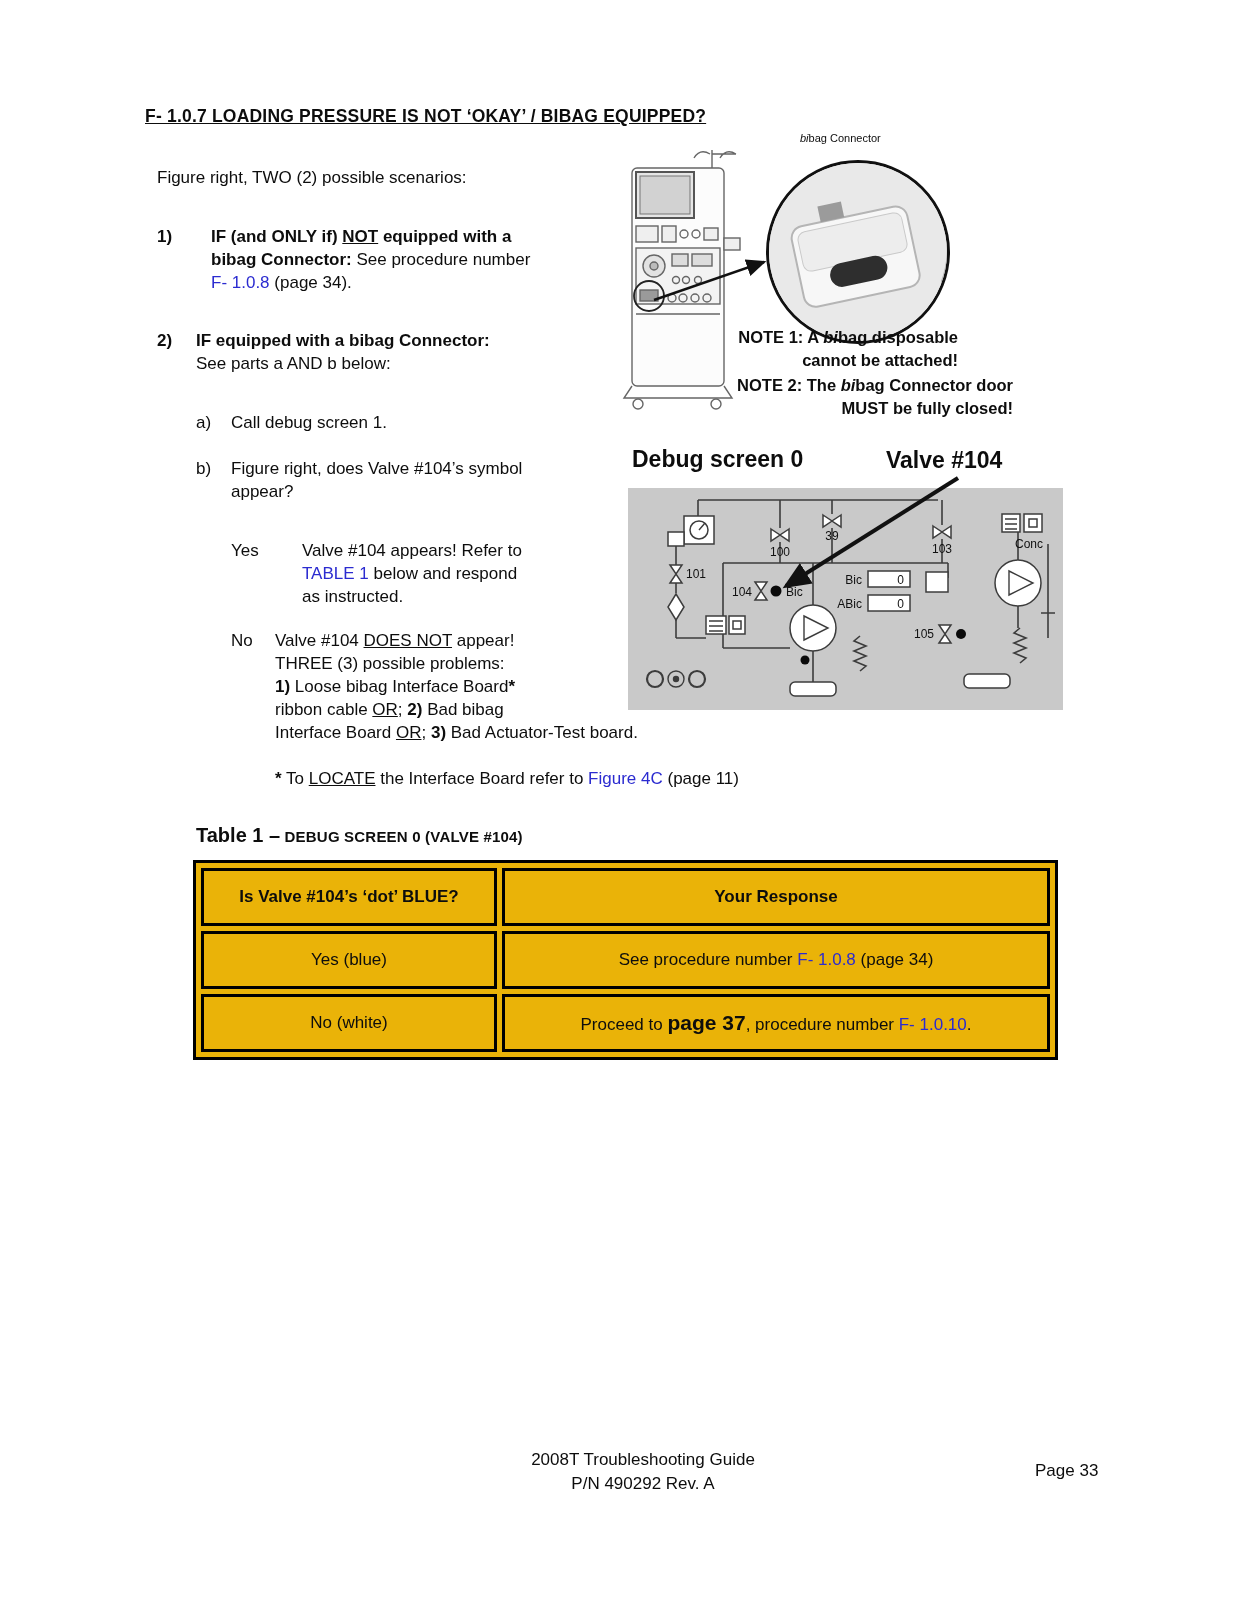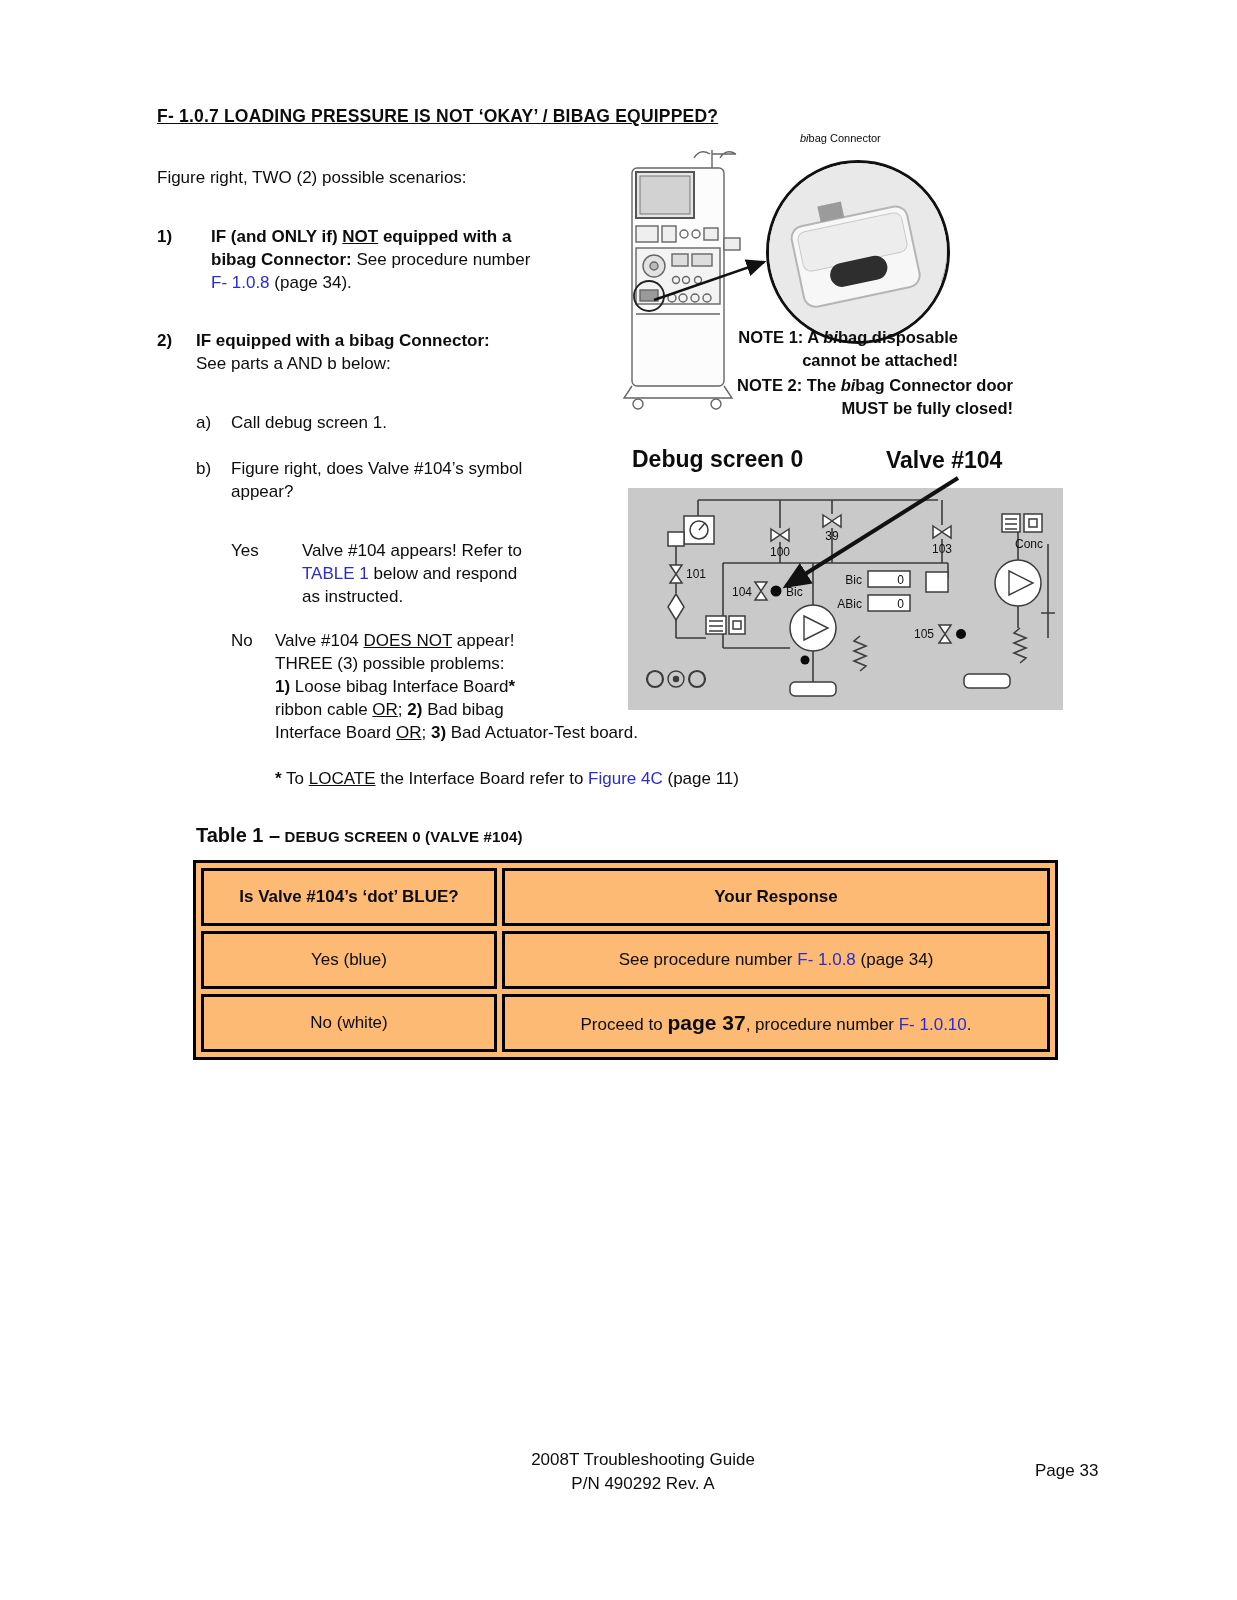--- a/index.html
+++ b/index.html
@@ -13,36 +13,36 @@
   .i { font-style: italic; }
   .link { color: #2b2bd0; }
   .title { font-size: 17.5px; font-weight: bold; text-decoration: underline; white-space: nowrap; letter-spacing: .2px; }
   .caption { font-weight: normal; font-size: 11px; white-space: nowrap; }
   .note { font-weight: bold; font-size: 16.5px; line-height: 23px; text-align: right; white-space: nowrap; }
   .figlabel { font-weight: bold; font-size: 23px; white-space: nowrap; }
   .h-main { font-weight: bold; font-size: 20px; }
   .h-sub  { font-weight: bold; font-size: 15px; letter-spacing: .2px; }
   .callout-circle { width: 184px; height: 184px; border: 3px solid #111; border-radius: 50%;
                     overflow: hidden; background: #ececec; }
-  table.t1 { border-collapse: separate; border-spacing: 5px; border: 3px solid #000; background: #fdba74; }
+  table.t1 { border-collapse: separate; border-spacing: 5px; border: 3px solid #000; background: #eab308; }
   .t1 td { border: 3px solid #000; text-align: center; vertical-align: middle; font-size: 17px; padding: 6px; height: 58px; }
   .t1 td.c1 { width: 296px; }
   .t1 td.c2 { width: 548px; }
   .t1 td.hdr { font-weight: bold; }
   .big { font-size: 21px; font-weight: bold; }
   .footer { font-size: 17px; line-height: 24px; text-align: center; }
   svg text { font-family: "Liberation Sans", "DejaVu Sans", sans-serif; }
   .slabel text { font-size: 12px; fill: #111; }
 </style>
 </head>
 <body>
 
 <div class="page">
 
-  <div class="abs title" style="left:157px; top:106px;">F- 1.0.7 LOADING PRESSURE IS NOT ‘OKAY’ / BIBAG EQUIPPED?</div>
+  <div class="abs title" style="left:145px; top:106px;">F- 1.0.7 LOADING PRESSURE IS NOT ‘OKAY’ / BIBAG EQUIPPED?</div>
 
   <div class="abs txt" style="left:157px; top:166px;">Figure right, TWO (2) possible scenarios:</div>
 
   <div class="abs txt b" style="left:157px; top:225px;">1)</div>
   <div class="abs txt" style="left:211px; top:225px;">
     <span class="b">IF (and ONLY if) </span><span class="b u">NOT</span><span class="b"> equipped with a</span><br>
     <span class="b">bibag Connector:</span><span> See procedure number</span><br>
     <span class="link">F- 1.0.8</span><span> (page 34).</span>
   </div>
 

